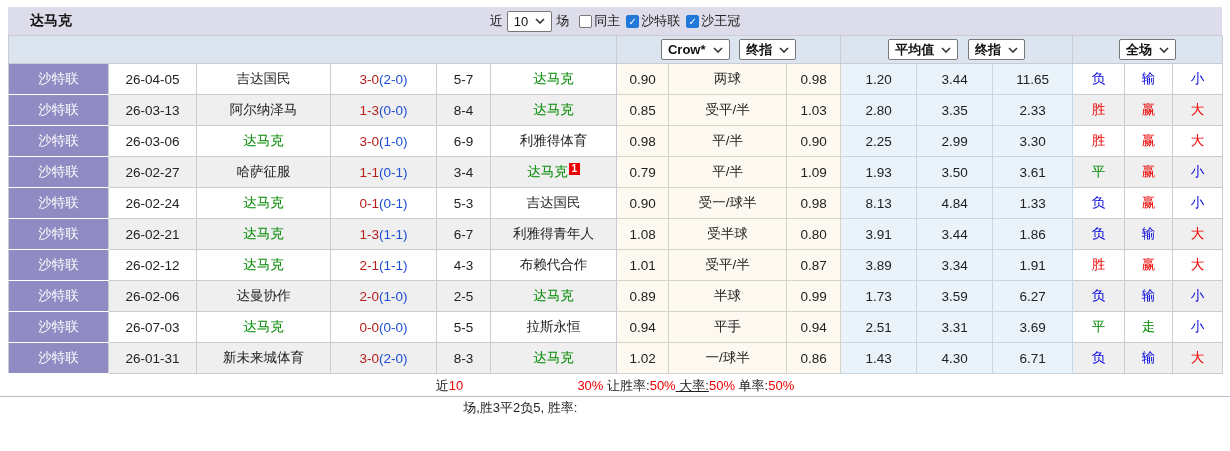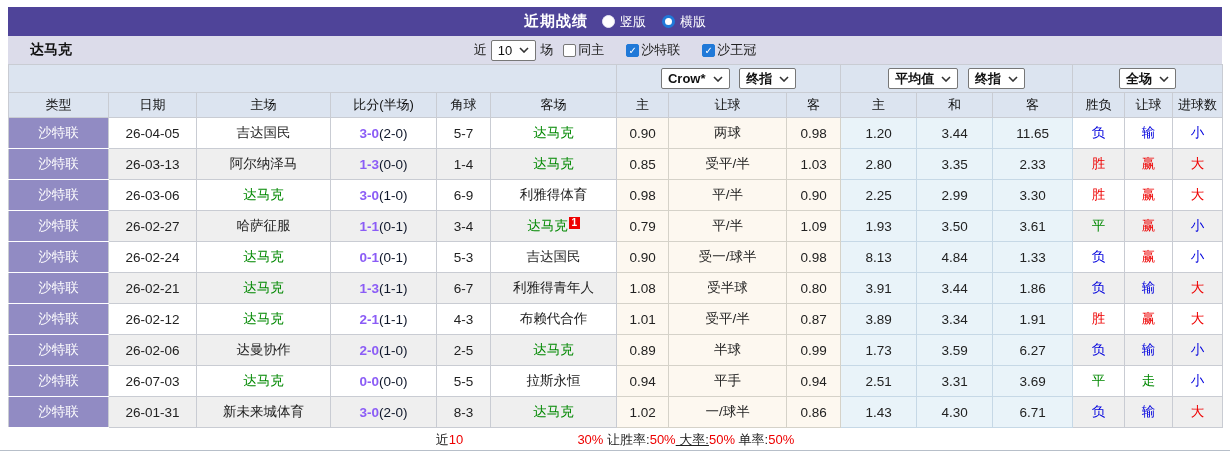--- a/index.html
+++ b/index.html
@@ -54,22 +54,22 @@
   tr.selrow td.ga { border-right:1px solid #c9ccd3; }
   tr.headrow th { height:25px; font-size:13px; }
   tbody td { height:31px; font-size:13.5px; background:#fff; }
   tbody tr:nth-child(even) td { background:#efefef; }
   tbody td.type, tbody tr:nth-child(even) td.type {
     background:#918bc3; color:#fff; border-top:1px solid #fff; border-bottom:1px solid #fff;
   }
   tbody tr:first-child td.type { border-top:1px solid #c9ccd3; }
   tbody td.odds, tbody tr:nth-child(even) td.odds { background:#fdf8f0; border-color:#d5d2c9; }
   tbody td.avg,  tbody tr:nth-child(even) td.avg  { background:#e9f3f9; border-color:#c6d8e6; }
-  .score { color:#8b5cf6;font-weight:bold; }
-  .half { color:#0f172a; }
+  .score { color:#b91c1c; }
+  .half { color:#1d4ed8; }
   .team { color:#008800; cursor:pointer; }
   .badge {
     display:inline-block; background:#ee0000; color:#fff; font-size:10px; line-height:12px;
     min-width:11px; padding:0 1px; margin-left:1px; position:relative; top:-4px; font-weight:bold;
   }
   .selcell { vertical-align:middle; }
   .selcell .sel { margin:0 3px; }
 
   
   .footerbar {
@@ -77,46 +77,33 @@
     display:flex; align-items:center; justify-content:center; font-size:13px;
     margin-top:1px;
   }
   .chev { display:inline-block; }
 </style>
 </head>
 <body>
 
 <div class="widget">
 
-  <div class="titlebar">
-    <span class="title">近期战绩</span>
-    <span class="radio-group">
-        <span class="radio-opt">
-          <span class="radio"></span>
-          <span>竖版</span>
-        </span>
-        <span class="radio-opt">
-          <span class="radio checked"></span>
-          <span>横版</span>
-        </span>
-      </span>
-  </div>
 
   <div class="filterbar">
     <span class="team-name">达马克</span>
     <span class="filter-controls">
       <span>近</span>
       <span class="sel">
         <span>10</span>
         <svg class="chev" width="10" height="6">
             <path d="M1 1 L5 5 L9 1" stroke="#333" fill="none" stroke-width="1.6"></path>
           </svg>
       </span>
       <span>场</span>
-      <span style="display:flex;align-items:center;gap:16px;">
+      <span style="display:flex;align-items:center;">
           <span class="checkbox-item">
             <span class="cbx"></span>
             <span>同主</span>
           </span>
           <span class="checkbox-item">
             <span class="cbx checked">✓</span>
             <span>沙特联</span>
           </span>
           <span class="checkbox-item">
             <span class="cbx checked">✓</span>
@@ -177,37 +164,20 @@
         </td>
         <td colspan="3" class="selcell">
           <span class="sel">
             <span>全场</span>
             <svg class="chev" width="10" height="6">
                 <path d="M1 1 L5 5 L9 1" stroke="#333" fill="none" stroke-width="1.6"></path>
               </svg>
           </span>
         </td>
       </tr>
-      <tr class="headrow">
-        <th>类型</th>
-        <th>日期</th>
-        <th>主场</th>
-        <th>比分(半场)</th>
-        <th>角球</th>
-        <th>客场</th>
-        <th>主</th>
-        <th>让球</th>
-        <th>客</th>
-        <th>主</th>
-        <th>和</th>
-        <th>客</th>
-        <th>胜负</th>
-        <th>让球</th>
-        <th>进球数</th>
-      </tr>
     </thead>
     <tbody>
         <tr>
     <td class="type">沙特联</td>
     <td>26-04-05</td>
     <td><span>吉达国民</span></td>
     <td><span class="score">3-0</span><span class="half">(2-0)</span></td>
     <td>5-7</td>
     <td><span class="team">达马克</span></td>
     <td class="odds">0.90</td>
@@ -218,21 +188,21 @@
     <td class="avg">11.65</td>
     <td style="color: rgb(0, 0, 221);">负</td>
     <td style="color: rgb(0, 0, 221);">输</td>
     <td style="color: rgb(0, 0, 221);">小</td>
   </tr>
         <tr>
     <td class="type">沙特联</td>
     <td>26-03-13</td>
     <td><span>阿尔纳泽马</span></td>
     <td><span class="score">1-3</span><span class="half">(0-0)</span></td>
-    <td>1-4</td>
+    <td>8-4</td>
     <td><span class="team">达马克</span></td>
     <td class="odds">0.85</td>
     <td class="odds">受平/半</td>
     <td class="odds">1.03</td>
     <td class="avg">2.80</td>
     <td class="avg">3.35</td>
     <td class="avg">2.33</td>
     <td style="color: rgb(238, 0, 0);">胜</td>
     <td style="color: rgb(238, 0, 0);">赢</td>
     <td style="color: rgb(238, 0, 0);">大</td>

